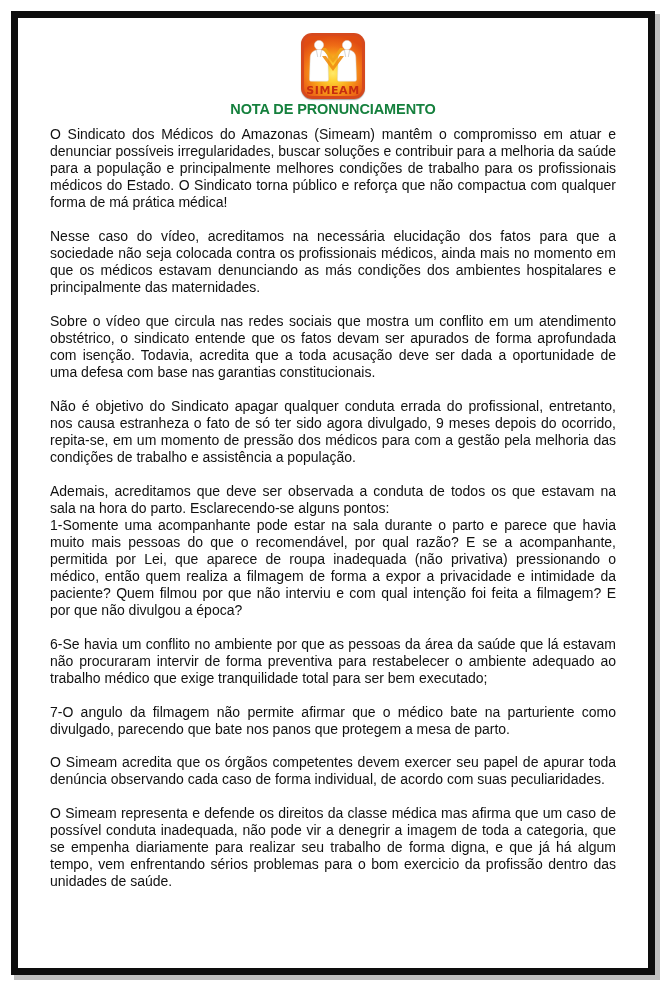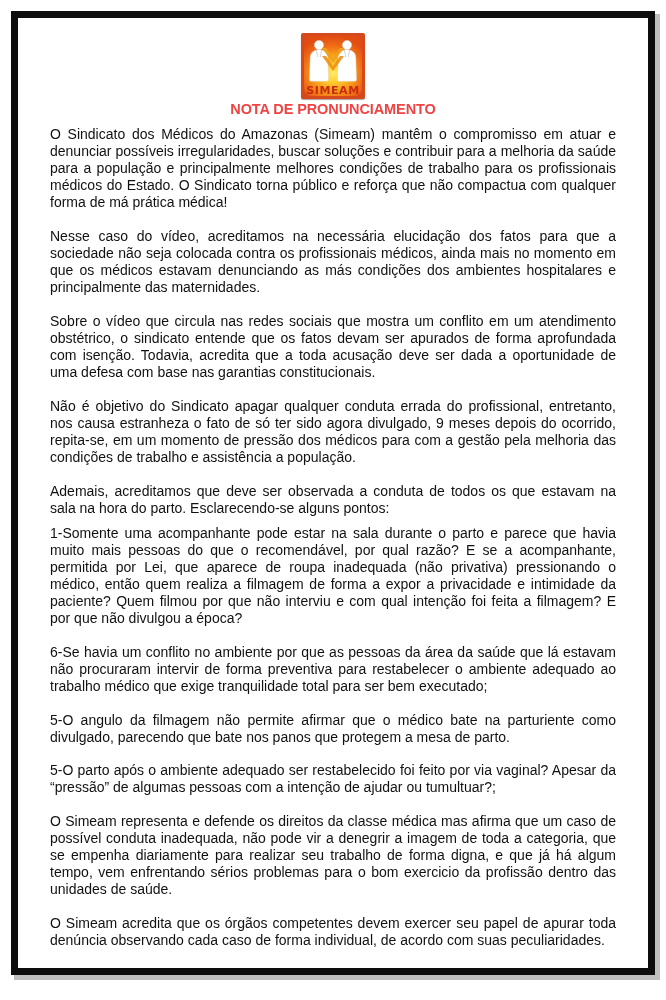--- a/index.html
+++ b/index.html
@@ -60,21 +60,21 @@
     width: 100%;
     display: flex;
     justify-content: center;
     margin-top: 9px;
     margin-bottom: 2px;
   }
   .logo {
     position: relative;
     width: 64px;
     height: 66px;
-    border-radius: 2px;
+    border-radius: 11px;
     background: #d6491d;
     padding: 3px;
     box-sizing: border-box;
     box-shadow: 0 1px 1px rgba(0,0,0,0.35);
   }
   .logo-inner {
     position: relative;
     width: 100%;
     height: 100%;
     border-radius: 8px;
@@ -97,39 +97,39 @@
     line-height: 1;
   }
 
   
   .doc-title {
     text-align: center;
     font-family: "Liberation Sans", sans-serif;
     font-weight: bold;
     font-size: 14.5px;
     letter-spacing: -0.1px;
-    color: #ef4444;
+    color: #15803d;
     margin: 2px 0 9px 0;
   }
 
   
   .body-text {
     padding: 0 11px 0 11px;
   }
   .para {
     text-align: justify;
     font-family: "Liberation Sans", sans-serif;
     font-size: 14px;
     line-height: 17.1px;
     color: #111111;
     margin: 0 0 16.5px 0;
     -webkit-hyphens: none;
     hyphens: none;
   }
-  .para.tight { margin-bottom: 8px; }
+  .para.tight { margin-bottom: 0; }
 </style>
 </head>
 <body>
 
 <div id="page">
   <div class="frame-shadow"></div>
   <div class="frame">
     <div class="sheet">
 
       <div class="logo-wrap">
@@ -161,21 +161,20 @@
       <div class="doc-title">NOTA DE PRONUNCIAMENTO</div>
 
       <div class="body-text">
         <p class="para">O Sindicato dos Médicos do Amazonas (Simeam) mantêm o compromisso em atuar e denunciar possíveis irregularidades, buscar soluções e contribuir para a melhoria da saúde para a população e principalmente melhores condições de trabalho para os profissionais médicos do Estado. O Sindicato torna público e reforça que não compactua com qualquer forma de má prática médica!</p>
         <p class="para">Nesse caso do vídeo, acreditamos na necessária elucidação dos fatos para que a sociedade não seja colocada contra os profissionais médicos, ainda mais no momento em que os médicos estavam denunciando as más condições dos ambientes hospitalares e principalmente das maternidades.</p>
         <p class="para">Sobre o vídeo que circula nas redes sociais que mostra um conflito em um atendimento obstétrico, o sindicato entende que os fatos devam ser apurados de forma aprofundada com isenção. Todavia, acredita que a toda acusação deve ser dada a oportunidade de uma defesa com base nas garantias constitucionais.</p>
         <p class="para">Não é objetivo do Sindicato apagar qualquer conduta errada do profissional, entretanto, nos causa estranheza o fato de só ter sido agora divulgado, 9 meses depois do ocorrido, repita-se, em um momento de pressão dos médicos para com a gestão pela melhoria das condições de trabalho e assistência a população.</p>
         <p class="para tight">Ademais, acreditamos que deve ser observada a conduta de todos os que estavam na sala na hora do parto. Esclarecendo-se alguns pontos:</p>
         <p class="para">1-Somente uma acompanhante pode estar na sala durante o parto e parece que havia muito mais pessoas do que o recomendável, por qual razão? E se a acompanhante, permitida por Lei, que aparece de roupa inadequada (não privativa) pressionando o médico, então quem realiza a filmagem de forma a expor a privacidade e intimidade da paciente? Quem filmou por que não interviu e com qual intenção foi feita a filmagem?  E por que não divulgou a época?</p>
         <p class="para">6-Se havia um conflito no ambiente por que as pessoas da área da saúde que lá estavam não procuraram intervir de forma preventiva para restabelecer o ambiente adequado ao trabalho médico que exige tranquilidade total para ser bem executado;</p>
-        <p class="para">5-O angulo da filmagem não permite afirmar que o médico bate na parturiente como divulgado, parecendo que bate nos panos que protegem a mesa de parto.</p>
-        <p class="para">5-O parto após o ambiente adequado ser restabelecido foi feito por via vaginal? Apesar da “pressão” de algumas pessoas com a intenção de ajudar ou tumultuar?;</p>
+        <p class="para">7-O angulo da filmagem não permite afirmar que o médico bate na parturiente como divulgado, parecendo que bate nos panos que protegem a mesa de parto.</p>
+        <p class="para">O Simeam acredita que os órgãos competentes devem exercer seu papel de apurar toda denúncia observando cada caso de forma individual, de acordo com suas peculiaridades.</p>
         <p class="para">O Simeam representa e defende os direitos da classe médica mas afirma que um caso de possível conduta inadequada, não pode vir a denegrir a imagem de toda a categoria, que se empenha diariamente para realizar seu trabalho de forma digna, e que já há algum tempo, vem enfrentando sérios problemas para o bom exercicio da profissão dentro das unidades de saúde.</p>
-        <p class="para">O Simeam acredita que os órgãos competentes devem exercer seu papel de apurar toda denúncia observando cada caso de forma individual, de acordo com suas peculiaridades.</p>
       </div>
 
     </div>
   </div>
 </div>
 
 </body></html>

